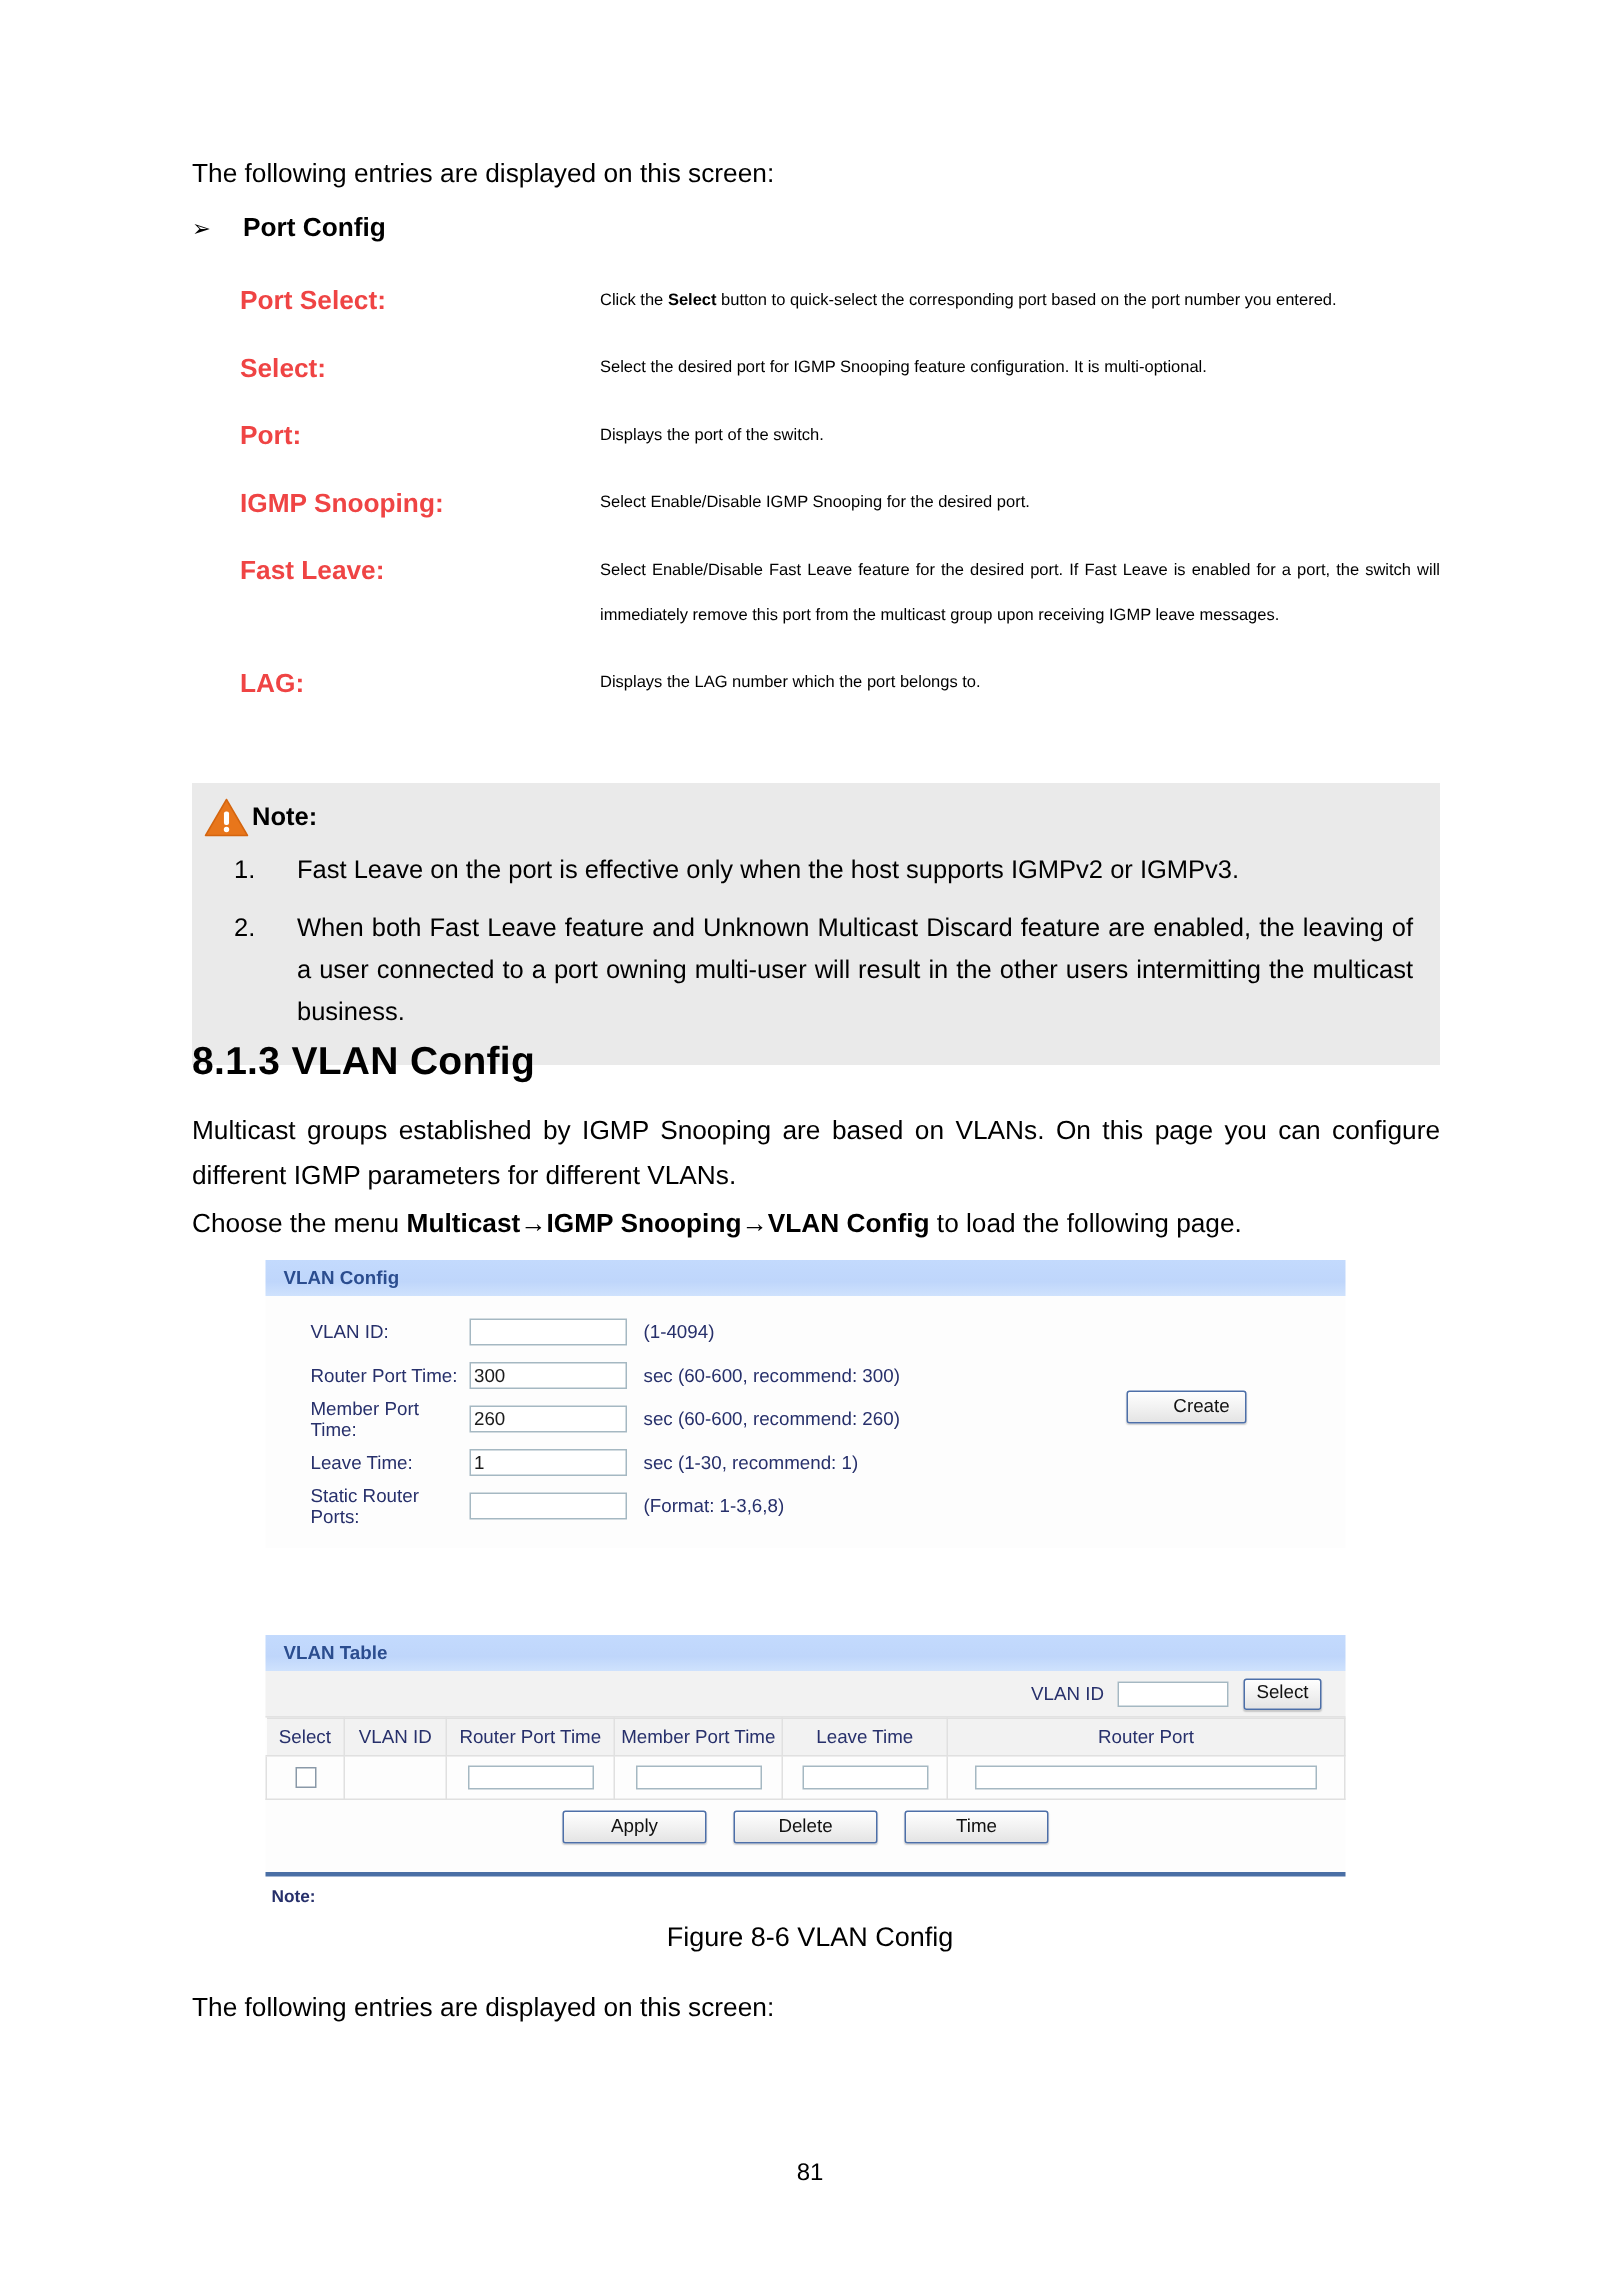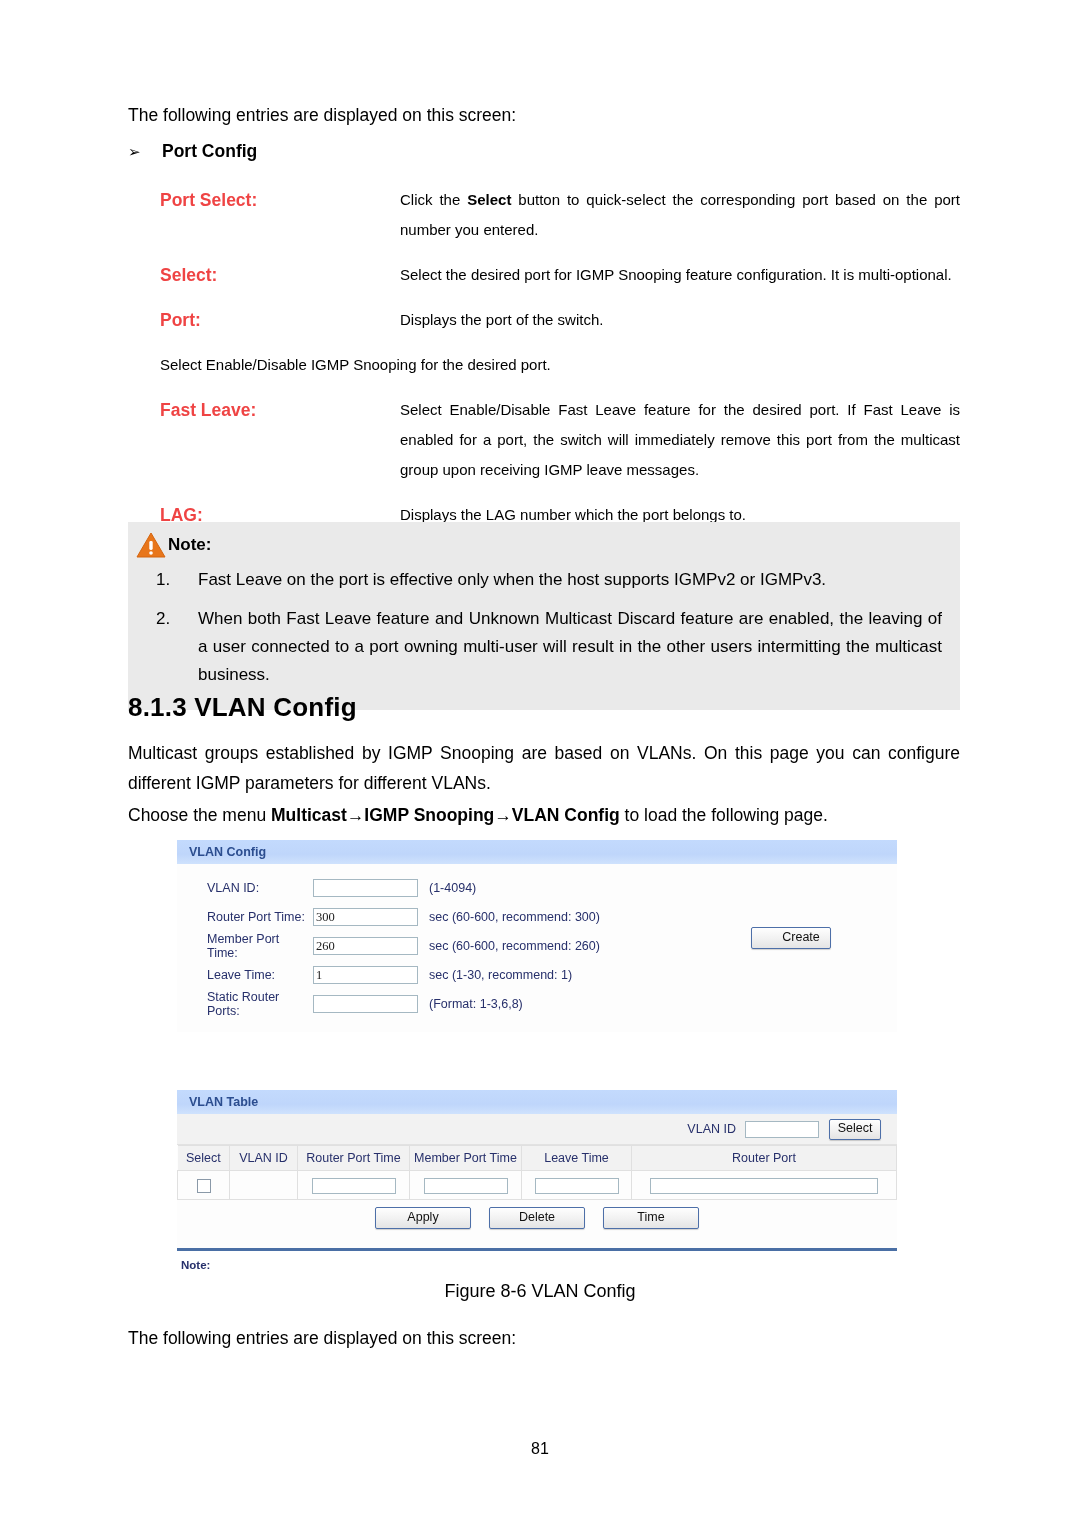--- a/index.html
+++ b/index.html
@@ -65,21 +65,21 @@
   .defterm {
     width: 240px;
     flex: 0 0 240px;
     font-size: 17.5px;
     font-weight: bold;
     color: #ef4444;
     line-height: 30px;
   }
   .defdesc {
     flex: 1 1 auto;
-    font-size: 15px;
+    font-size: 11px;
     line-height: 30px;
     text-align: justify;
     color: #000;
   }
   .defdesc.nojust { text-align: left; }
   .defdesc b { font-weight: bold; }
 
   
   .note-box {
     position: absolute;
@@ -196,21 +196,21 @@
     width: 105px;
     flex: 0 0 105px;
     height: 18px;
     border: 1px solid #a5b8c2;
     background: #ffffff;
     font-size: 12.5px;
     color: #1b1b1b;
     line-height: 18px;
     padding: 0 2px;
     box-sizing: border-box;
-    font-family: Liberation Serif, serif;
+    font-family: Liberation Sans, sans-serif;
   }
   .fhint {
     margin-left: 11px;
     font-size: 12.5px;
     color: #27306b;
     white-space: nowrap;
   }
   .create-btn {
     position: absolute;
     right: 66px;
@@ -394,20 +394,21 @@
       <div class="defterm">Select:</div>
       <div class="defdesc">Select the desired port for IGMP Snooping feature configuration. It is multi-optional.</div>
     </div>
 
     <div class="defrow">
       <div class="defterm">Port:</div>
       <div class="defdesc nojust">Displays the port of the switch.</div>
     </div>
 
     <div class="defrow">
+      <div class="defterm">IGMP Snooping:</div>
       <div class="defdesc nojust">Select Enable/Disable IGMP Snooping for the desired port.</div>
     </div>
 
     <div class="defrow">
       <div class="defterm">Fast Leave:</div>
       <div class="defdesc">Select Enable/Disable Fast Leave feature for the desired port. If Fast Leave is enabled for a port, the switch will immediately remove this port from the multicast group upon receiving IGMP leave messages.</div>
     </div>
 
     <div class="defrow">
       <div class="defterm">LAG:</div>

